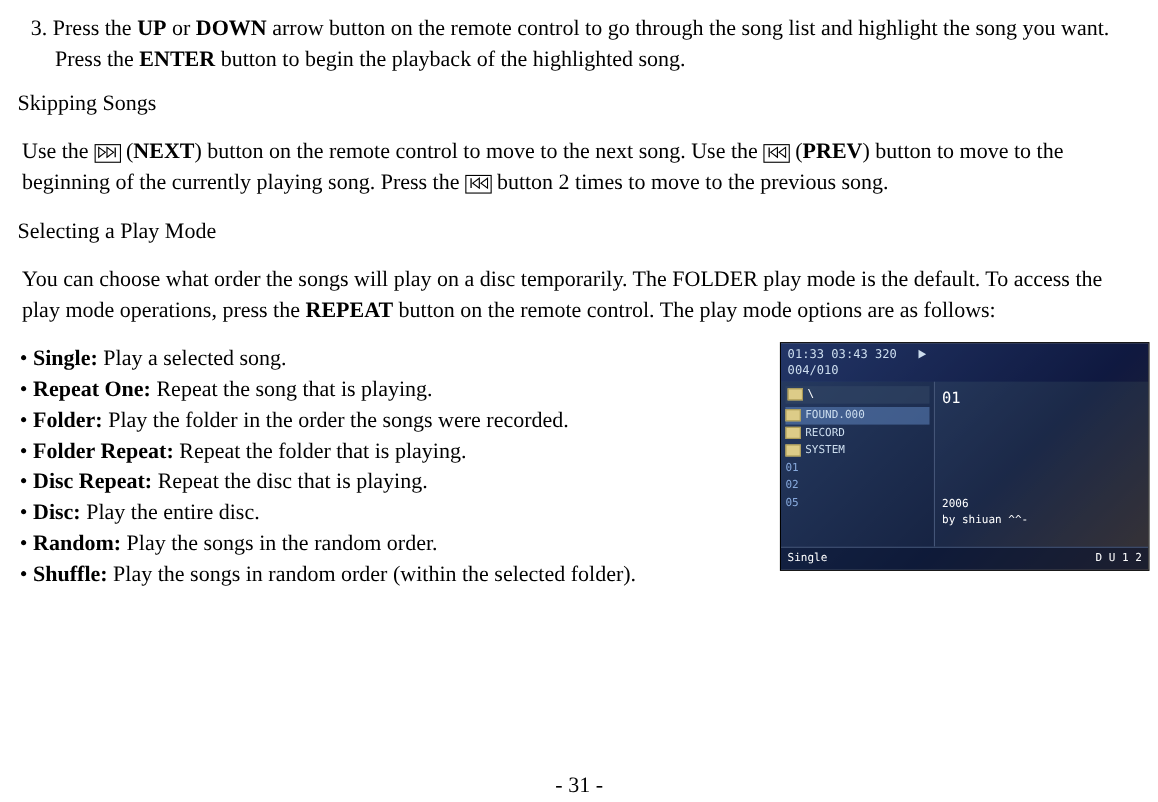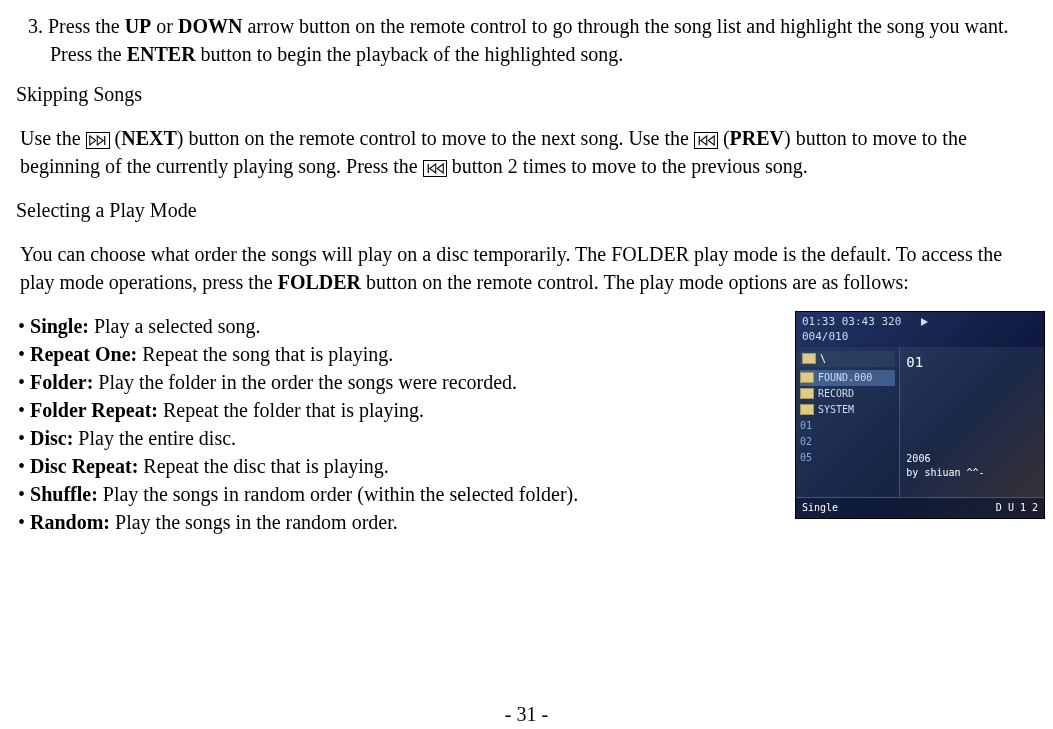--- a/index.html
+++ b/index.html
@@ -52,21 +52,21 @@
   }
   .icon-prev svg, .icon-next svg {
     width: 18px;
     height: 11px;
     vertical-align: -1px;
   }
   .screenshot {
     position: absolute;
     right: 4px;
     top: 299px;
-    width: 250px;
+    width: 336px;
     height: 208px;
     background: linear-gradient(135deg, #3a5a8a 0%, #1a2a4a 60%, #4a3a2a 100%);
     border: 1px solid #000;
     box-sizing: border-box;
     color: #fff;
     font-family: monospace;
     font-size: 11px;
     overflow: hidden;
   }
   .shot-header {
@@ -170,32 +170,32 @@
           <polygon points="23,1 15,7 23,13" fill="none" stroke="#000" stroke-width="1.4"></polygon>
         </svg></span><span> (</span><b>PREV</b><span>) button to move to the beginning of the currently playing song. Press the </span><span class="icon-box icon-prev"><svg viewBox="0 0 24 14">
           <line x1="3" y1="1" x2="3" y2="13" stroke="#000" stroke-width="1.6"></line>
           <polygon points="13,1 5,7 13,13" fill="none" stroke="#000" stroke-width="1.4"></polygon>
           <polygon points="23,1 15,7 23,13" fill="none" stroke="#000" stroke-width="1.4"></polygon>
         </svg></span><span> button 2 times to move to the previous song.</span>
 </p>
 
 <p class="heading">Selecting a Play Mode</p>
 <p class="para">
-  <span>You can choose what order the songs will play on a disc temporarily. The FOLDER play mode is the default. To access the play mode operations, press the </span><b>FOLDER</b><span> button on the remote control. The play mode options are as follows:</span>
+  <span>You can choose what order the songs will play on a disc temporarily. The FOLDER play mode is the default. To access the play mode operations, press the </span><b>REPEAT</b><span> button on the remote control. The play mode options are as follows:</span>
 </p>
 
 <div class="bullet-list">
   <p class="bullet-item"><b>Single:</b><span> Play a selected song.</span></p>
   <p class="bullet-item"><b>Repeat One:</b><span> Repeat the song that is playing.</span></p>
   <p class="bullet-item"><b>Folder:</b><span> Play the folder in the order the songs were recorded.</span></p>
   <p class="bullet-item"><b>Folder Repeat:</b><span> Repeat the folder that is playing.</span></p>
+  <p class="bullet-item"><b>Disc Repeat:</b><span> Repeat the disc that is playing.</span></p>
   <p class="bullet-item"><b>Disc:</b><span> Play the entire disc.</span></p>
-  <p class="bullet-item"><b>Disc Repeat:</b><span> Repeat the disc that is playing.</span></p>
+  <p class="bullet-item"><b>Random:</b><span> Play the songs in the random order.</span></p>
   <p class="bullet-item"><b>Shuffle:</b><span> Play the songs in random order (within the selected folder).</span></p>
-  <p class="bullet-item"><b>Random:</b><span> Play the songs in the random order.</span></p>
 </div>
 
 <div class="screenshot">
   <div class="shot-header">
     <div>
       <span>01:33  03:43   320</span>
       &nbsp;&nbsp;<span class="play-ico"></span>
     </div>
     <div>004/010</div>
   </div>

